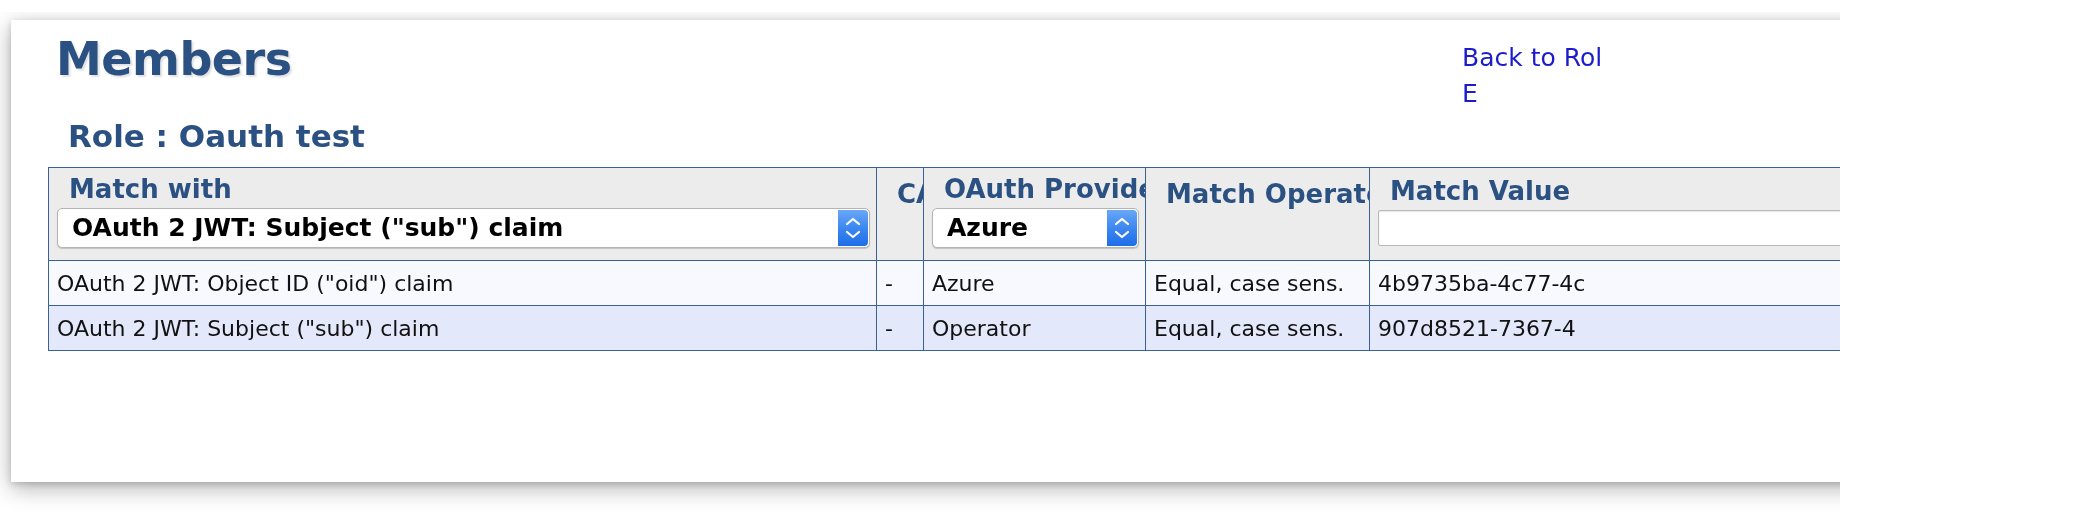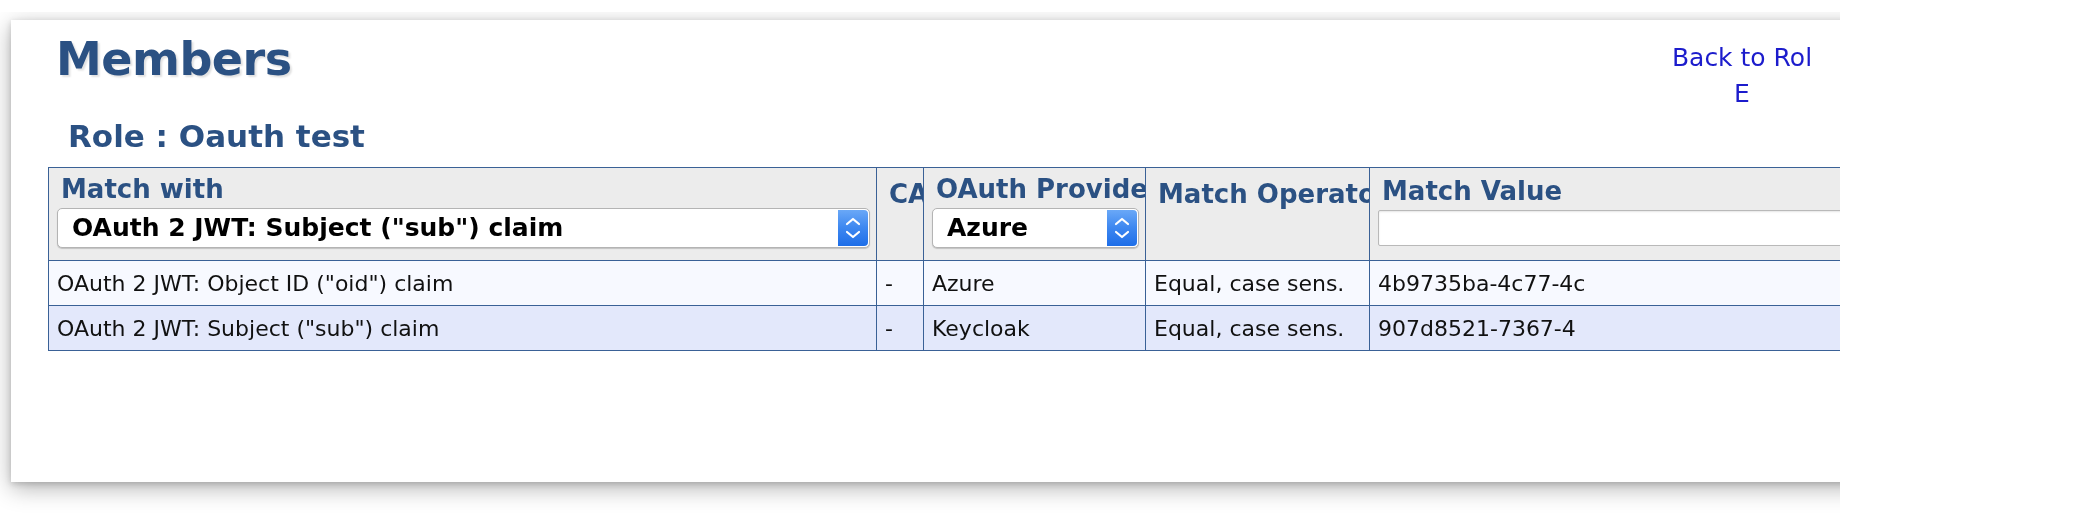--- a/index.html
+++ b/index.html
@@ -59,21 +59,21 @@
     font-size: 31px;
     font-weight: bold;
     color: #2b5183;
     white-space: nowrap;
   }
   .header-links {
     position: absolute;
     right: 0px;
     top: 20px;
     width: 560px;
-    text-align: center;
+    text-align: left;
     line-height: 1.45;
   }
   .header-links a {
     display: block;
     color: #1c1ccc;
     font-size: 25px;
     text-decoration: none;
     white-space: nowrap;
   }
 
@@ -100,21 +100,21 @@
   }
   .members-table thead th {
     background: #ececec;
     color: #2b5183;
     font-weight: bold;
     font-size: 26px;
     padding: 4px 0 6px 0;
   }
   .th-label {
     display: block;
-    padding: 2px 6px 4px 12px;
+    padding: 2px 6px 4px 20px;
   }
   .th-control {
     display: block;
     padding: 0 6px 6px 8px;
   }
   .members-table tbody td {
     height: 44px;
     padding: 0 8px;
     margin-top: 44px;
   }
@@ -268,21 +268,21 @@
         <tr class="row-odd">
           <td>OAuth 2 JWT: Object ID ("oid") claim</td>
           <td>-</td>
           <td>Azure</td>
           <td>Equal, case sens.</td>
           <td>4b9735ba-4c77-4c</td>
         </tr>
         <tr class="row-even">
           <td>OAuth 2 JWT: Subject ("sub") claim</td>
           <td>-</td>
-          <td>Keycloak</td>
+          <td>Operator</td>
           <td>Equal, case sens.</td>
           <td>907d8521-7367-4</td>
         </tr>
       </tbody>
     </table>
 
   </div>
 </div>
 
 </body></html>

